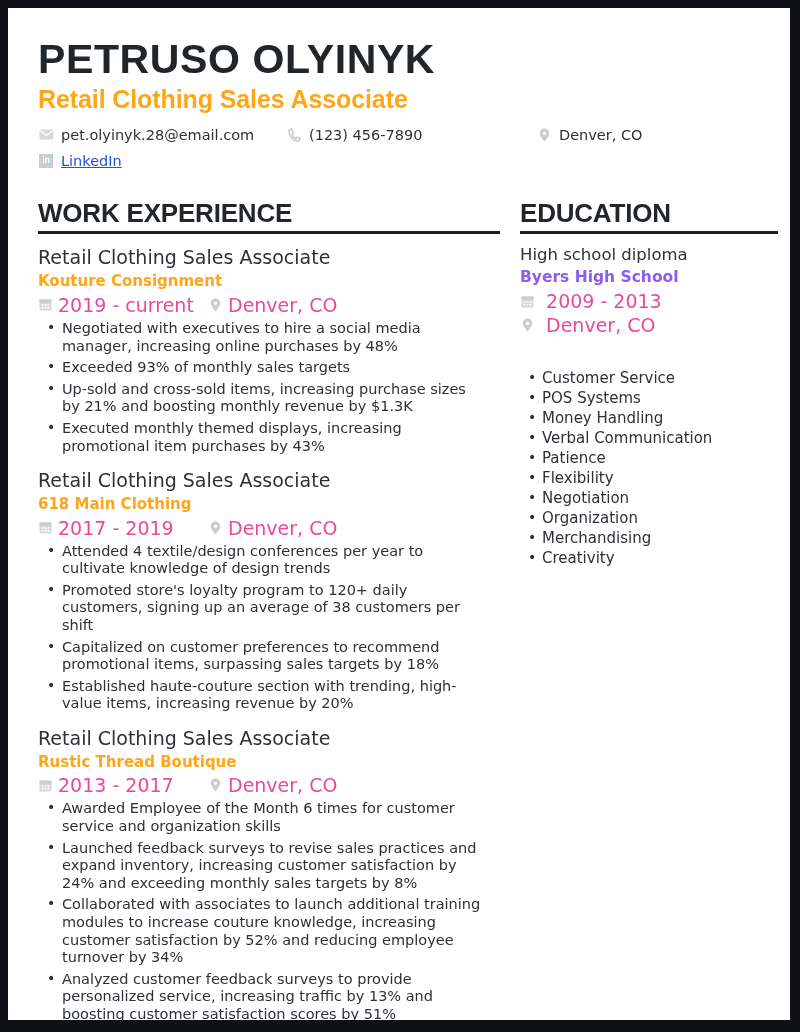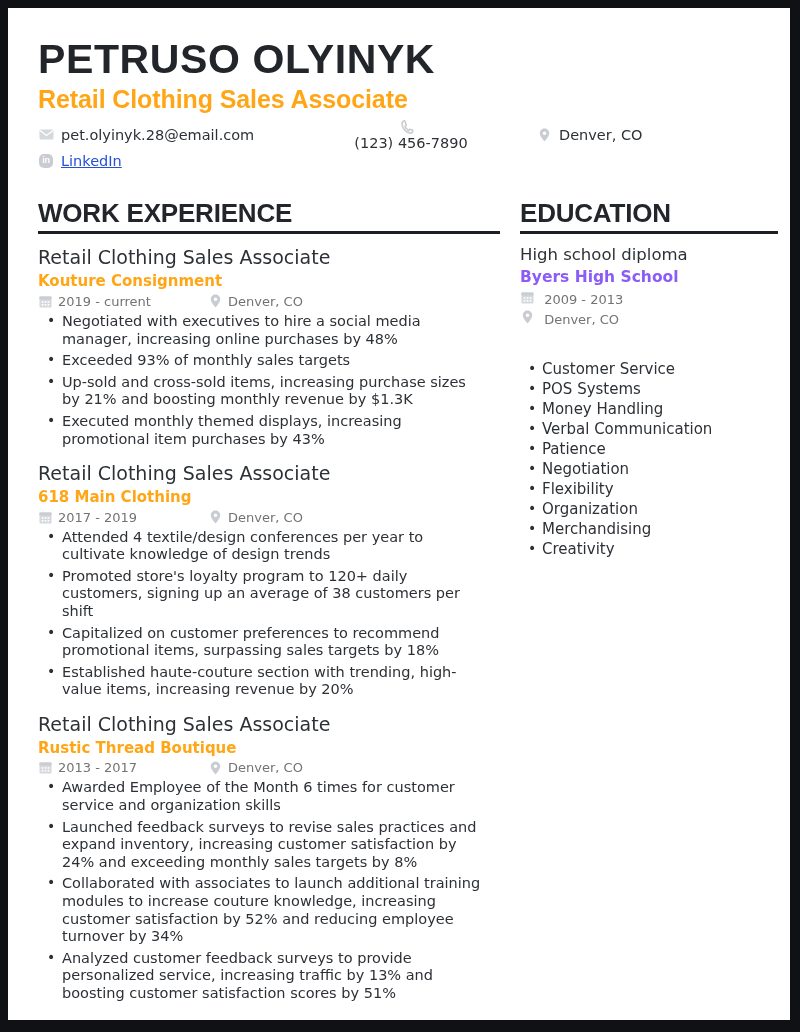--- a/index.html
+++ b/index.html
@@ -70,37 +70,37 @@
   .contact-item .ico {
     display: inline-flex;
     align-items: center;
     justify-content: center;
     width: 16px;
     height: 16px;
     margin-right: 7px;
     flex: none;
   }
   .c-email { width: 248px; }
-  .c-phone { width: 250px; flex-direction: column; }
+  .c-phone { width: 250px; }
   .c-loc   { }
   .c-link  { }
   .linkedin-link {
     color: #2750d8;
     text-decoration: underline;
     font-size: 14.5px;
   }
   .li-badge {
     display: inline-flex;
     align-items: center;
     justify-content: center;
     width: 14px;
     height: 14px;
     background: #c9ccd1;
     color: #ffffff;
-    border-radius: 5px;
+    border-radius: 0;
     font-family: "Liberation Sans", sans-serif;
     font-weight: bold;
     font-size: 9px;
     line-height: 1;
     letter-spacing: -0.2px;
   }
 
   
   .body-cols {
     display: flex;
@@ -139,23 +139,23 @@
     line-height: 1.25;
     margin: 0 0 3px 0;
   }
   .meta-row {
     display: flex;
     align-items: center;
     margin: 0 0 3px 0;
   }
   .meta-item {
     display: flex;
-    align-items: flex-start;
-    font-size: 13px;
-    color: #737373;
+    align-items: center;
+    font-size: 19px;
+    color: #ec4899;
     white-space: nowrap;
   }
   .meta-item .ico {
     display: inline-flex;
     align-items: center;
     justify-content: center;
     width: 14px;
     height: 15px;
     margin-right: 6px;
     flex: none;
@@ -426,22 +426,22 @@
           </div>
         </div>
 
         <div class="skills-title-wrap">
           <ul class="skills">
             <li>Customer Service</li>
             <li>POS Systems</li>
             <li>Money Handling</li>
             <li>Verbal Communication</li>
             <li>Patience</li>
+            <li>Flexibility</li>
             <li>Negotiation</li>
-            <li>Flexibility</li>
             <li>Organization</li>
             <li>Merchandising</li>
             <li>Creativity</li>
           </ul>
         </div>
 
       </div>
     </div>
 
   </div>

